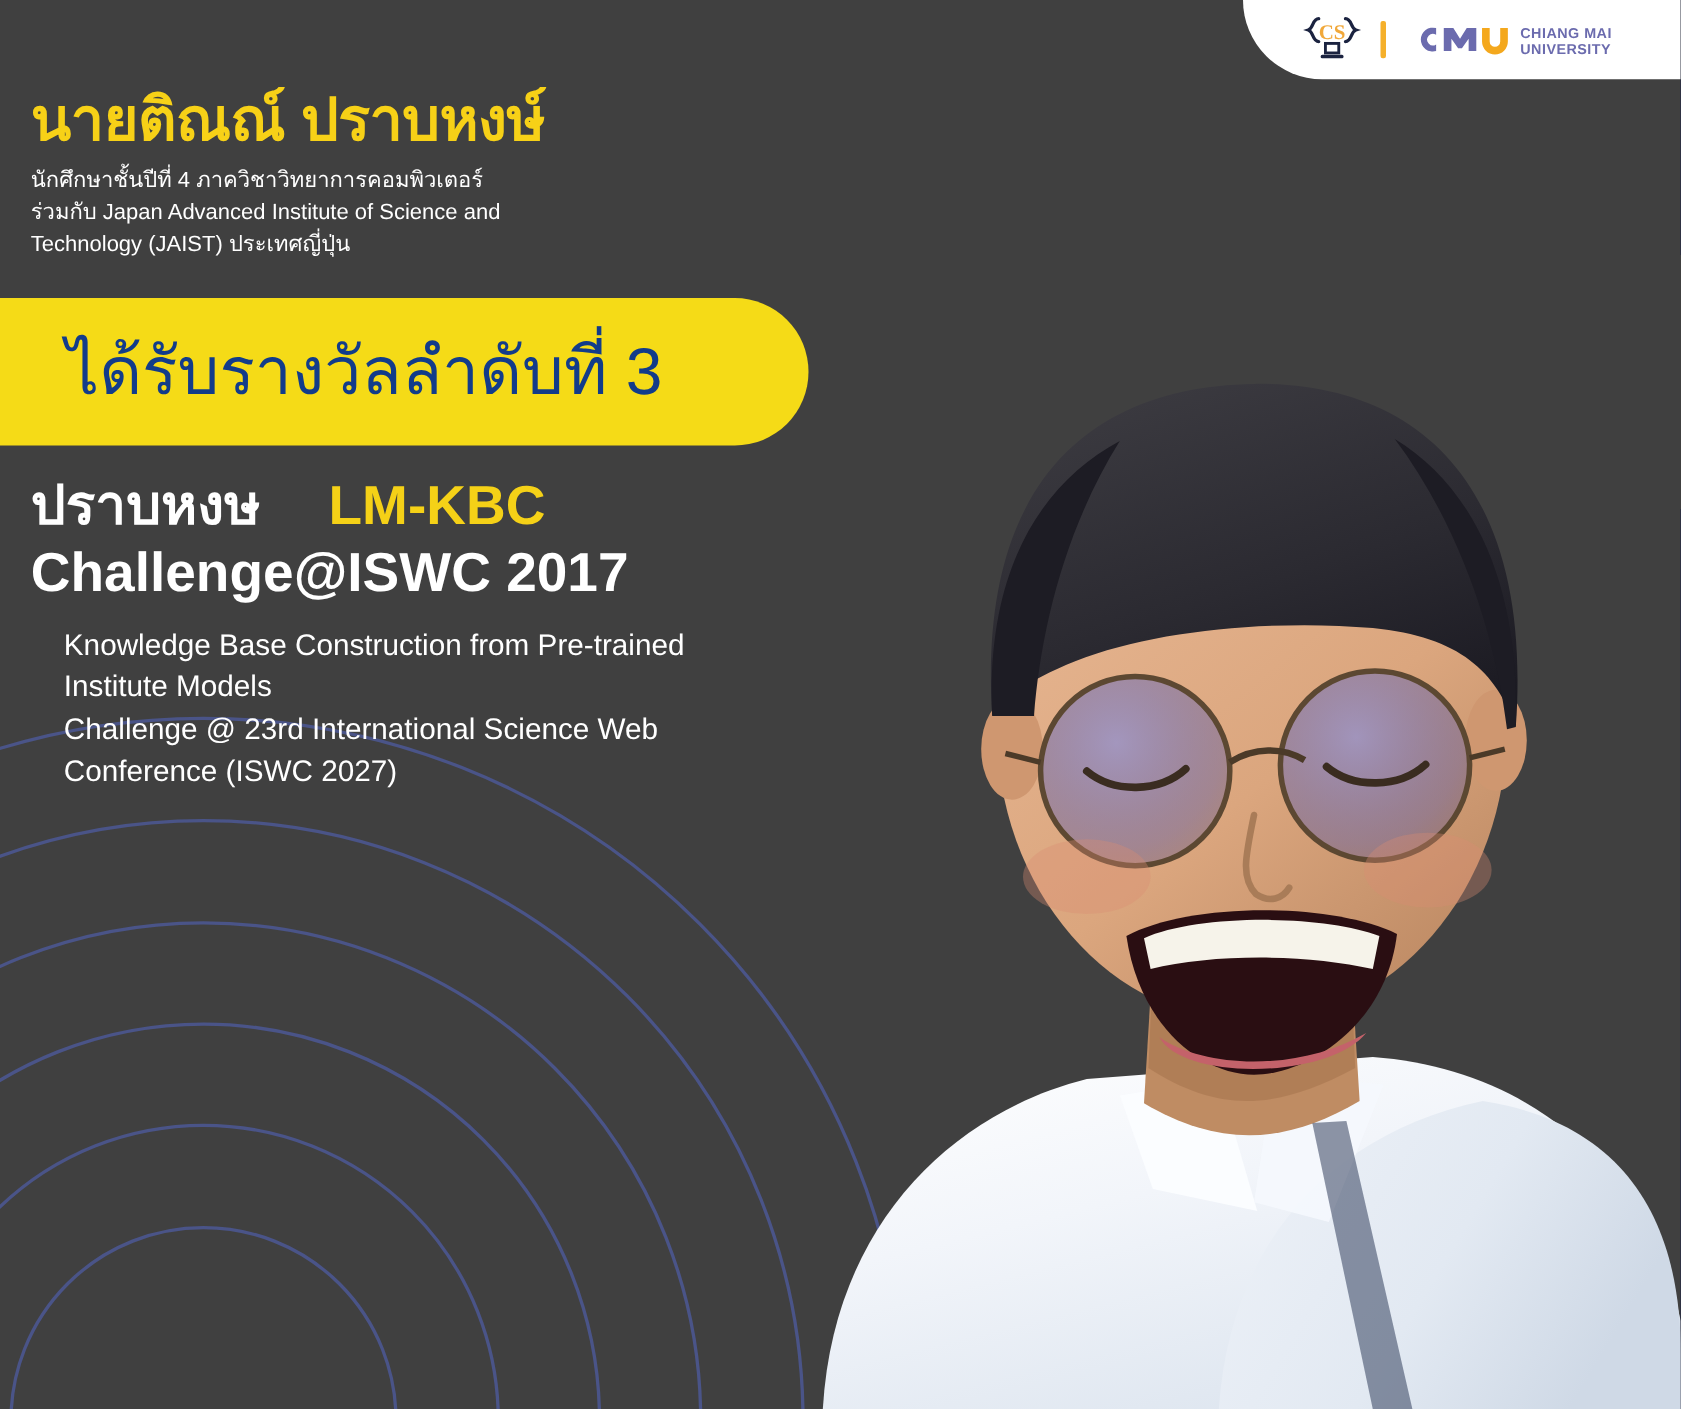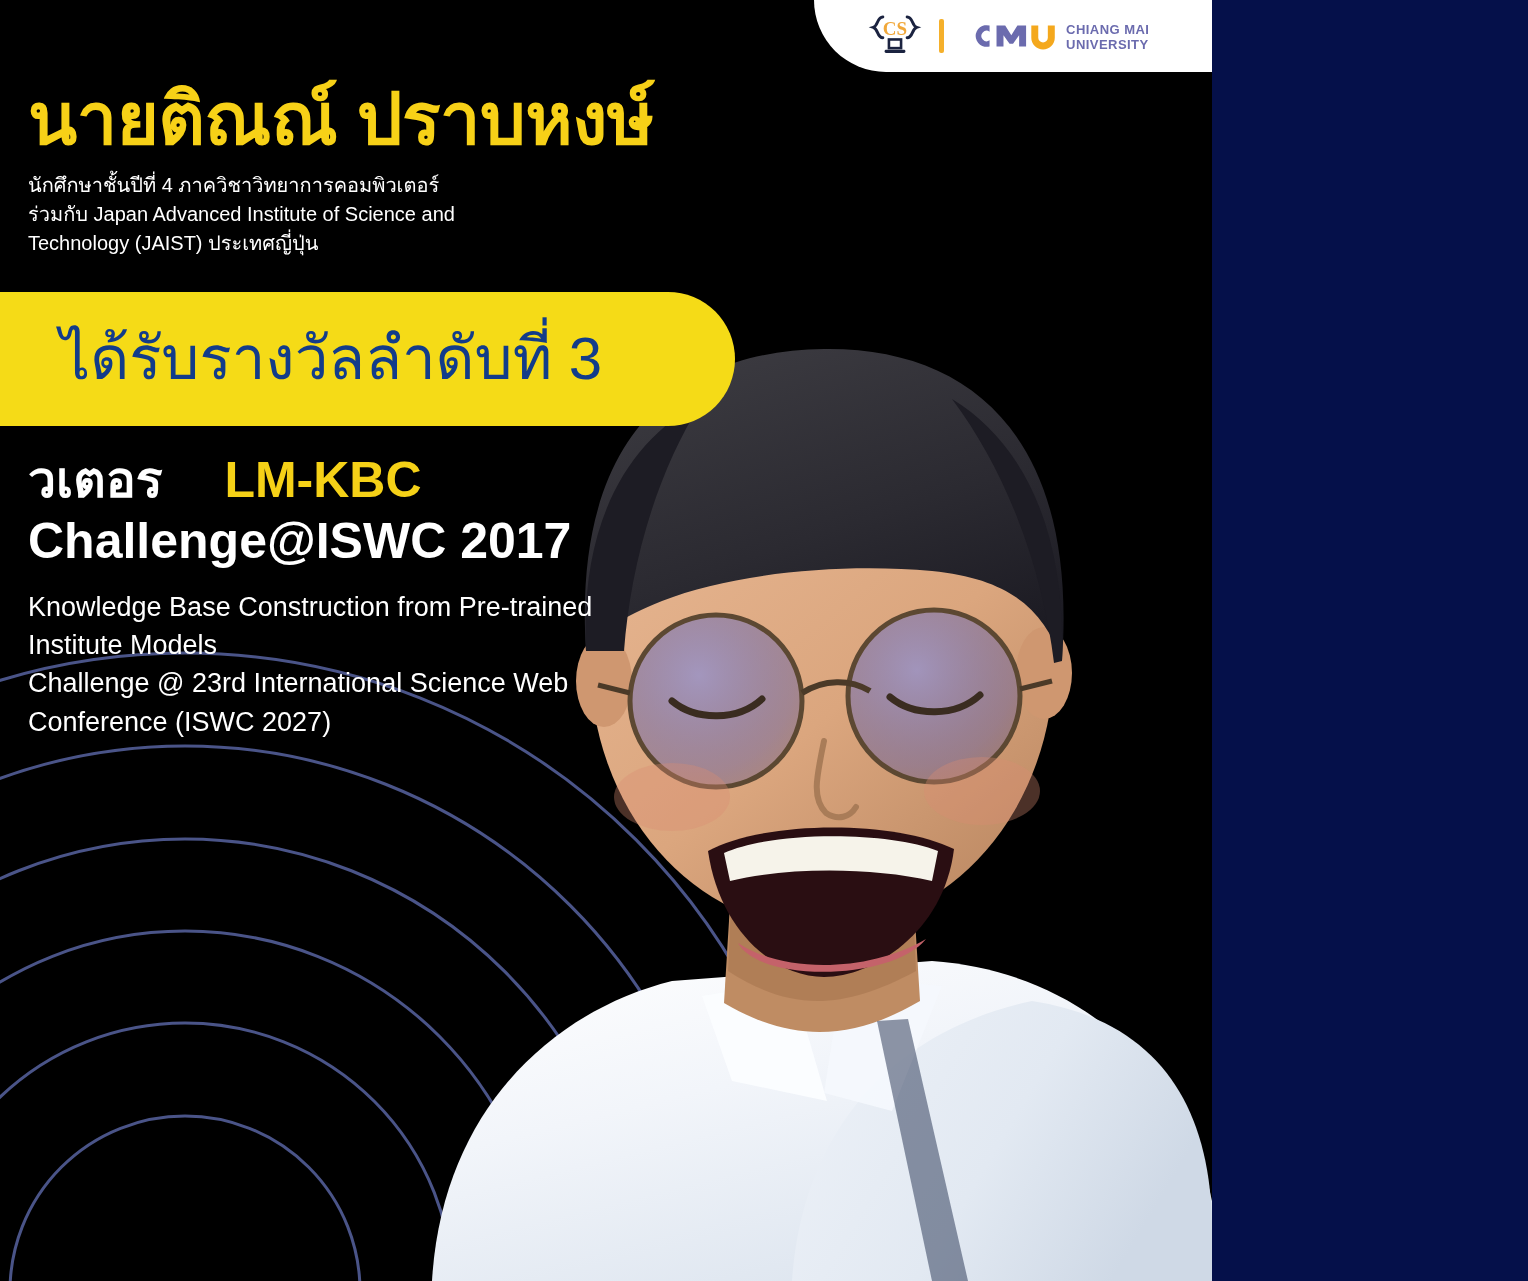--- a/index.html
+++ b/index.html
@@ -6,22 +6,22 @@
   html,body { width:1528px; height:1281px; }
   body {
     background:#05104a;
     font-family:"Liberation Sans", sans-serif;
     overflow:hidden;
     position:relative;
   }
 
   .poster {
     position:absolute; inset:0;
-    width:1212px; height:1281px;
-    background:#000000;
+    width:1528px; height:1281px;
+    background:#404040;
     overflow:hidden;
   }
 
   
   .rings { position:absolute; left:0; bottom:0; width:1100px; height:700px;
            pointer-events:none; }
   .rings svg { display:block; }
 
   
   .photo-layer { position:absolute; right:0; bottom:0; width:840px; height:1100px;
@@ -40,21 +40,21 @@
   }
   .cs-logo { width:56px; height:52px; display:block; }
   .logo-divider { width:5px; height:34px; background:#f5b02b; border-radius:2px; }
   .cmu-logo { height:40px; display:block; }
 
   
   .content { position:absolute; left:0; top:0; width:880px; z-index:30; }
 
   .name-title {
     color:#f7d117;
-    font-size:72px;
+    font-size:54px;
     font-weight:bold;
     letter-spacing:-0.5px;
     line-height:1.15;
     padding:78px 0 0 28px;
     white-space:nowrap;
   }
 
   .subtitle {
     color:#ffffff;
     font-size:20px;
@@ -94,21 +94,21 @@
   .category div { white-space:nowrap; }
 
   
   .description {
     padding:16px 0 0 28px;
     color:#ffffff;
     font-size:27px;
     line-height:1.42;
     max-width:720px;
   }
-  .description div { white-space:nowrap; }
+  .description div { white-space:nowrap;margin-left:30px; }
 </style>
 </head>
 <body>
 
 <div class="poster">
 
   <div class="rings">
     <svg width="1100" height="700" viewBox="0 0 1100 700" xmlns="http://www.w3.org/2000/svg">
       <g fill="none" stroke="#4a5488" stroke-width="3">
         <circle cx="185" cy="710" r="175"></circle>
@@ -235,21 +235,21 @@
       <div>นักศึกษาชั้นปีที่ 4 ภาควิชาวิทยาการคอมพิวเตอร์</div>
       <div>ร่วมกับ Japan Advanced Institute of Science and</div>
       <div>Technology (JAIST) ประเทศญี่ปุ่น</div>
     </div>
 
     <div class="award-pill">
       <span class="award-pill-text">ได้รับรางวัลลำดับที่  3</span>
     </div>
 
     <div class="category">
-      <div><span>วเตอร </span><span class="hl">LM-KBC</span></div>
+      <div><span>ปราบหงษ </span><span class="hl">LM-KBC</span></div>
       <div>Challenge@ISWC 2017</div>
     </div>
 
     <div class="description">
       <div>Knowledge Base Construction from Pre-trained</div>
       <div>Institute Models</div>
       <div>Challenge @ 23rd International Science Web</div>
       <div>Conference (ISWC 2027)</div>
     </div>
   </div>

